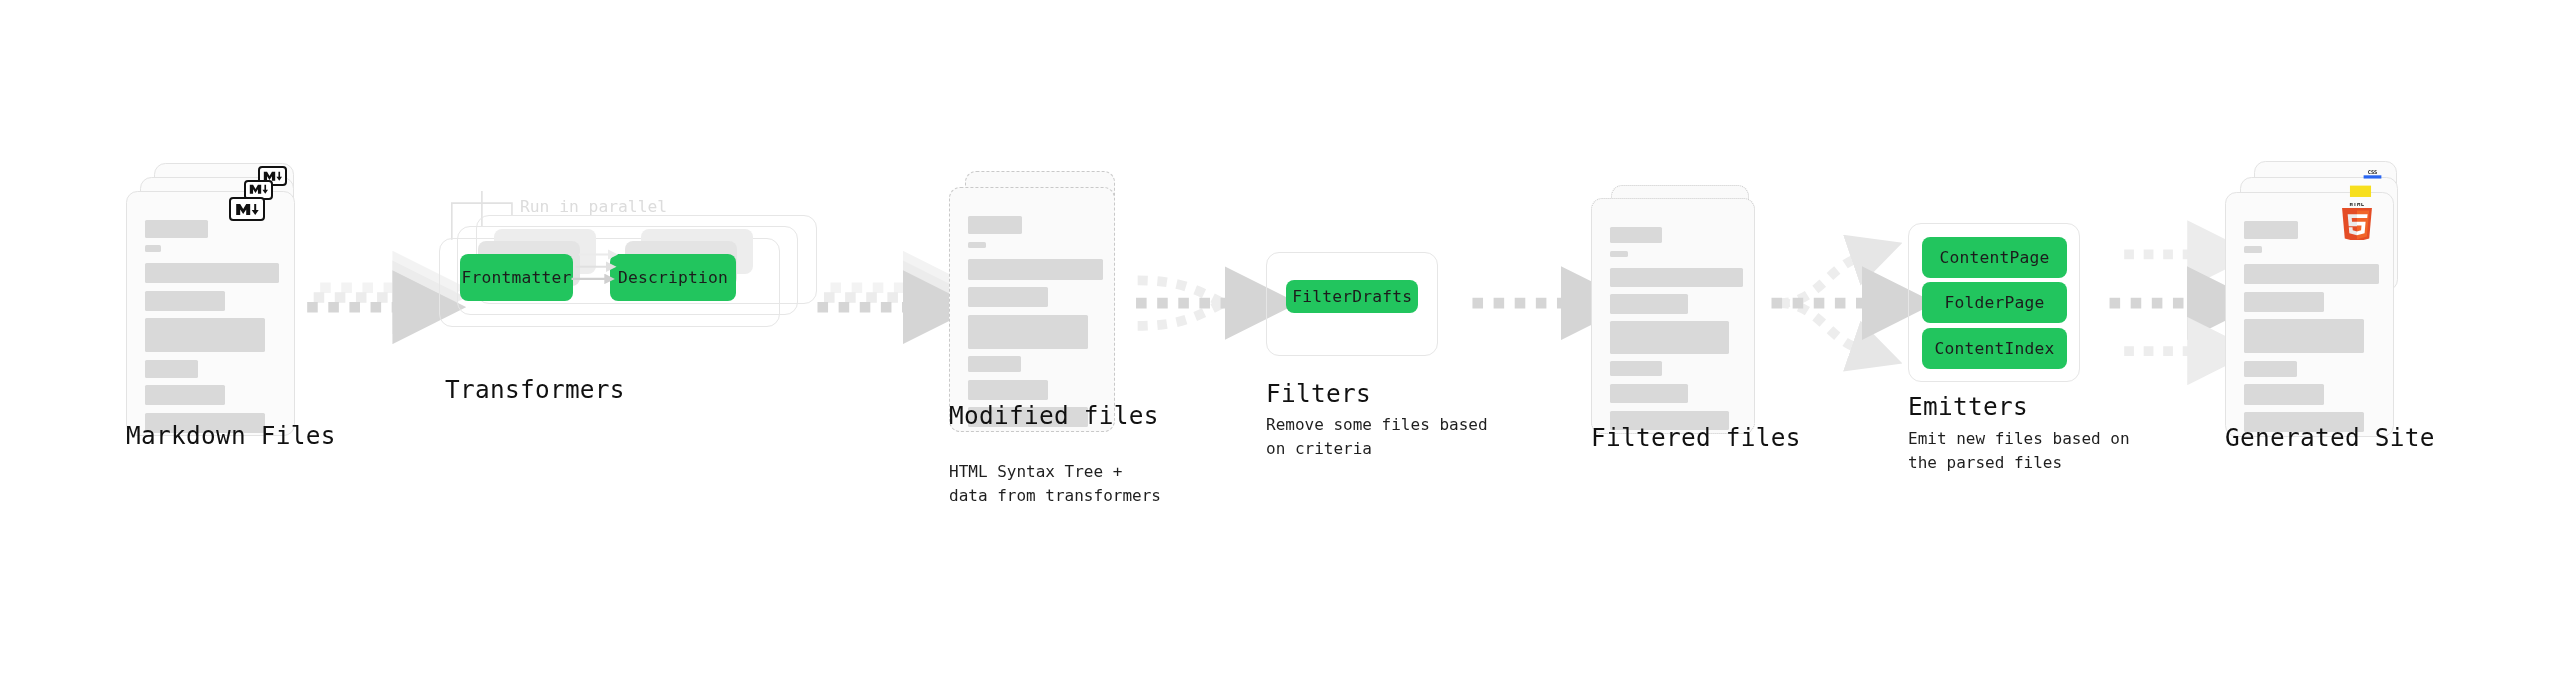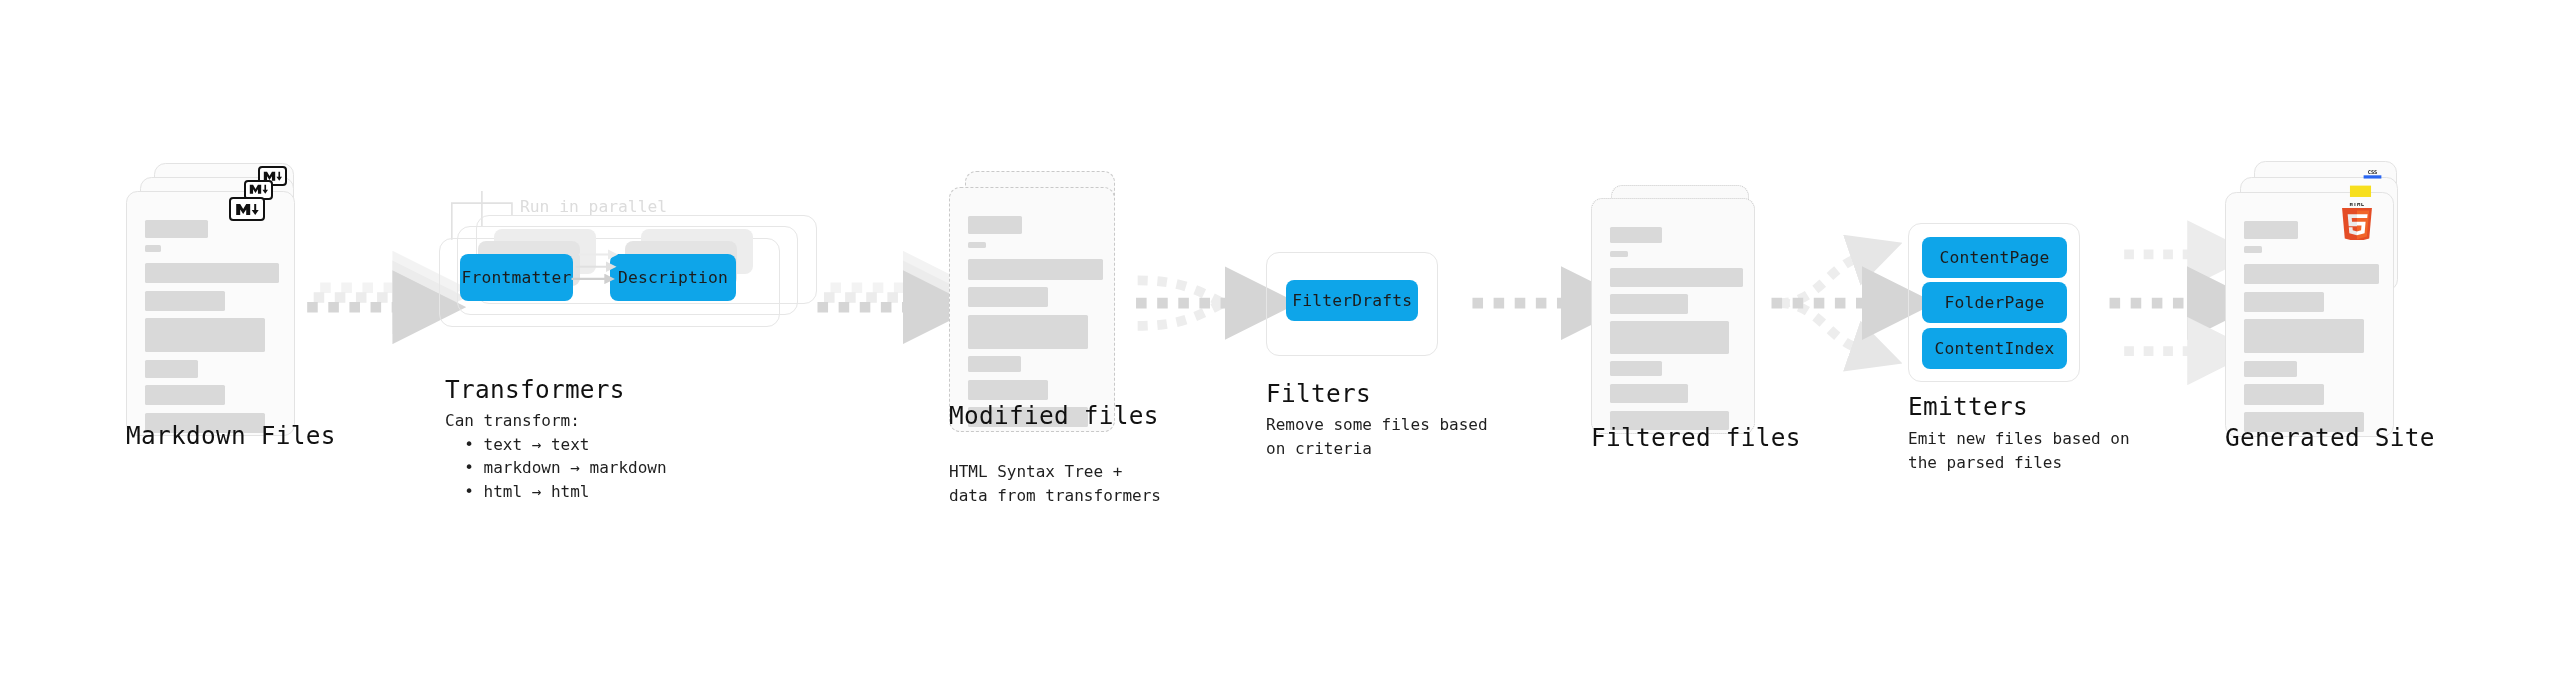--- a/index.html
+++ b/index.html
@@ -71,21 +71,21 @@
     position: absolute;
     box-sizing: border-box;
     border: 1.5px solid #e6e6e6;
     border-radius: 13px;
     background: transparent;
   }
   .chip {
     position: absolute;
     box-sizing: border-box;
     border-radius: 8.1px;
-    background: #0ea5e9;
+    background: #22c55e;
     color: #1c1c1c;
     display: flex;
     align-items: center;
     justify-content: center;
     font-size: 16.3px;
     letter-spacing: 0.2px;
     white-space: nowrap;
   }
   .chip.ghost { background: #ededed; color: transparent; }
   .chip.ghost2 { background: #e4e4e4; color: transparent; }
@@ -250,24 +250,20 @@
         </marker>
       </defs>
       <path d="M12,8  L50,8" stroke="#ebebeb" stroke-width="2.6" fill="none" marker-end="url(#tin1)"></path>
       <path d="M8,23  L48,23" stroke="#e0e0e0" stroke-width="2.6" fill="none" marker-end="url(#tin2)"></path>
       <path d="M3,38  L46,38" stroke="#cfcfcf" stroke-width="2.6" fill="none" marker-end="url(#tin3)"></path>
     </svg>
   </div>
 
   <div class="annot" style="left:520px; top:197px;text-align:right;">Run in parallel</div>
   <div class="title" style="left:445px; top:375px;">Transformers</div>
-  <div class="caption" style="left:445px; top:409px;">Can transform:
-  • text → text
-  • markdown → markdown
-  • html → html</div>
 
   <div class="doc-stack" style="left:949px; top:171px;">
     <div class="doc-card dashed" style="left:16.3px; top:0px;  width:150px; height:106px;"></div>
     <div class="doc-card dashed" style="left:0px;  top:16.3px; width:166px; height:245px;">
       <div class="doc-lines">
         <div class="doc-line" style="width:54px;  height:18px;"></div>
         <div class="doc-line" style="width:18px;  height:6.5px;  margin-bottom:11.4px;"></div>
         <div class="doc-line" style="width:135px; height:20.3px;"></div>
         <div class="doc-line" style="width:80px;  height:20.3px;"></div>
         <div class="doc-line" style="width:120px; height:34px;"></div>
@@ -276,21 +272,21 @@
         <div class="doc-line" style="width:120px; height:20.3px;"></div>
       </div>
     </div>
   </div>
   <div class="title" style="left:949px; top:401px;">Modified files</div>
   <div class="caption" style="left:949px; top:460px;">HTML Syntax Tree +
 data from transformers</div>
 
   <div class="proc-stack" style="left:1266px; top:252px;">
     <div class="proc-shell" style="left:0px; top:0px; width:172px; height:104px;"></div>
-    <div class="chip" style="left:20.3px; top:28px; width:132px; height:41px;">
+    <div class="chip" style="left:20.3px; top:28px; width:132px; height:33px;">
       <span>FilterDrafts</span>
     </div>
   </div>
   <div class="title" style="left:1266px; top:379px;">Filters</div>
   <div class="caption" style="left:1266px; top:413px;">Remove some files based
 on criteria</div>
 
   <div class="doc-stack" style="left:1591px; top:185px;">
     <div class="doc-card dotted" style="left:19.5px; top:0px;  width:138px; height:98px;"></div>
     <div class="doc-card dotted" style="left:0px;  top:13px; width:164px; height:236px;">

